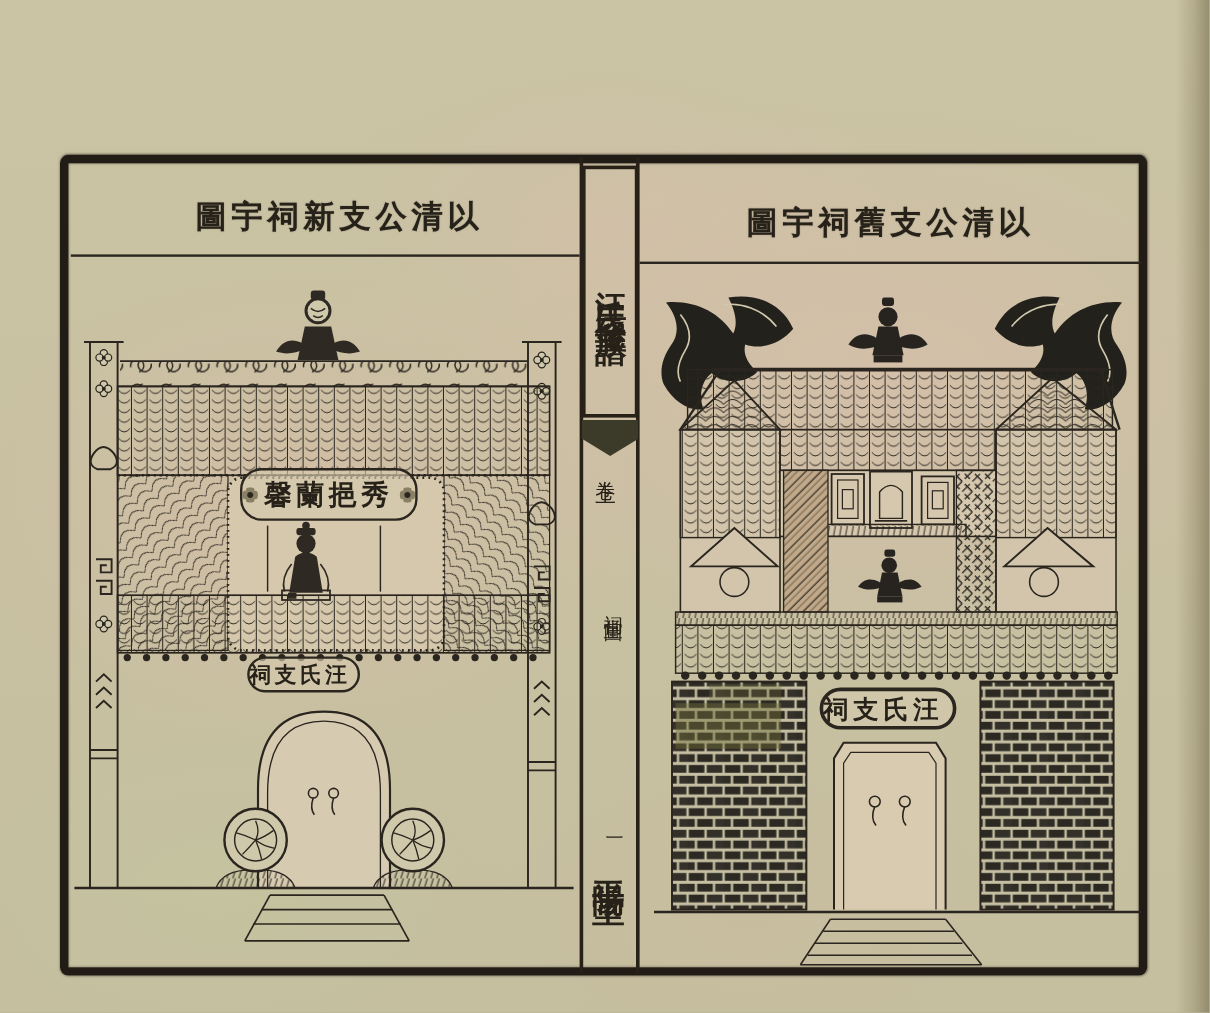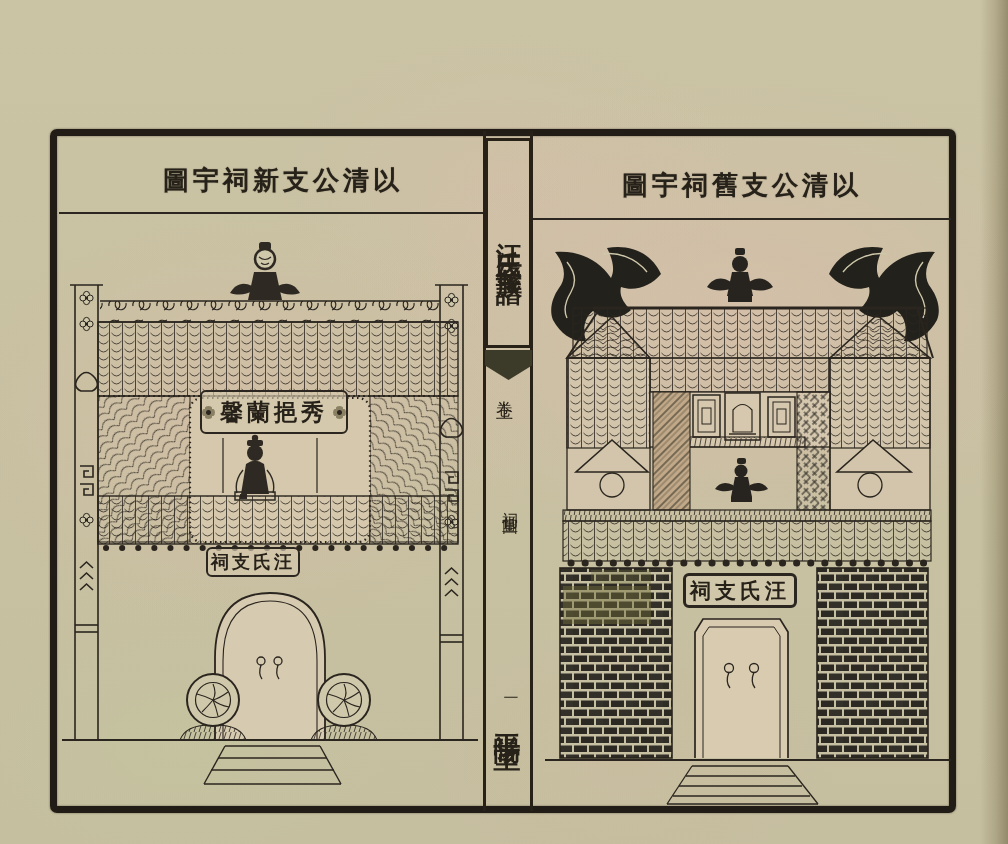--- a/index.html
+++ b/index.html
@@ -24,22 +24,22 @@
   .rule{height:2px;background:#2b261f;}
   .hdr{font-size:26px;letter-spacing:4px;font-weight:bold;white-space:nowrap;
     text-shadow:0 0 1px rgba(39,34,25,.5);}
   .v{writing-mode:vertical-rl;text-orientation:upright;}
   .titlebox{left:485px;top:138px;width:47px;height:210px;box-sizing:border-box;
     border:3px solid #272118;display:flex;align-items:center;justify-content:center;}
   .titlebox .t{font-size:26px;font-weight:bold;letter-spacing:7px;line-height:1;}
   .fishtail{left:485px;top:350px;width:47px;height:30px;background:#3c3b2a;
     clip-path:polygon(0 0,100% 0,100% 52%,50% 100%,0 52%);}
   .spinetext{left:493px;white-space:nowrap;}
-  .plaque{box-sizing:border-box;border:2px solid #2b261f;border-radius:6px;
-    display:flex;align-items:center;justify-content:center;font-weight:bold;
+  .plaque{box-sizing:border-box;border:2px solid #2b261f;border-radius:18px;
+    display:flex;align-items:center;font-weight:bold;
     white-space:nowrap;background:rgba(213,201,173,.65);}
   .plaque.big{border-width:3px;}
   .rosette{width:13px;height:13px;flex:0 0 auto;border-radius:50%;
     background:radial-gradient(circle at 50% 50%, #2b261f 0 2px, rgba(0,0,0,0) 3px),
       radial-gradient(circle at 50% 18%, #8a8165 0 3px, rgba(0,0,0,0) 4px),
       radial-gradient(circle at 50% 82%, #8a8165 0 3px, rgba(0,0,0,0) 4px),
       radial-gradient(circle at 18% 50%, #8a8165 0 3px, rgba(0,0,0,0) 4px),
       radial-gradient(circle at 82% 50%, #8a8165 0 3px, rgba(0,0,0,0) 4px);}
 </style>
 </head>

